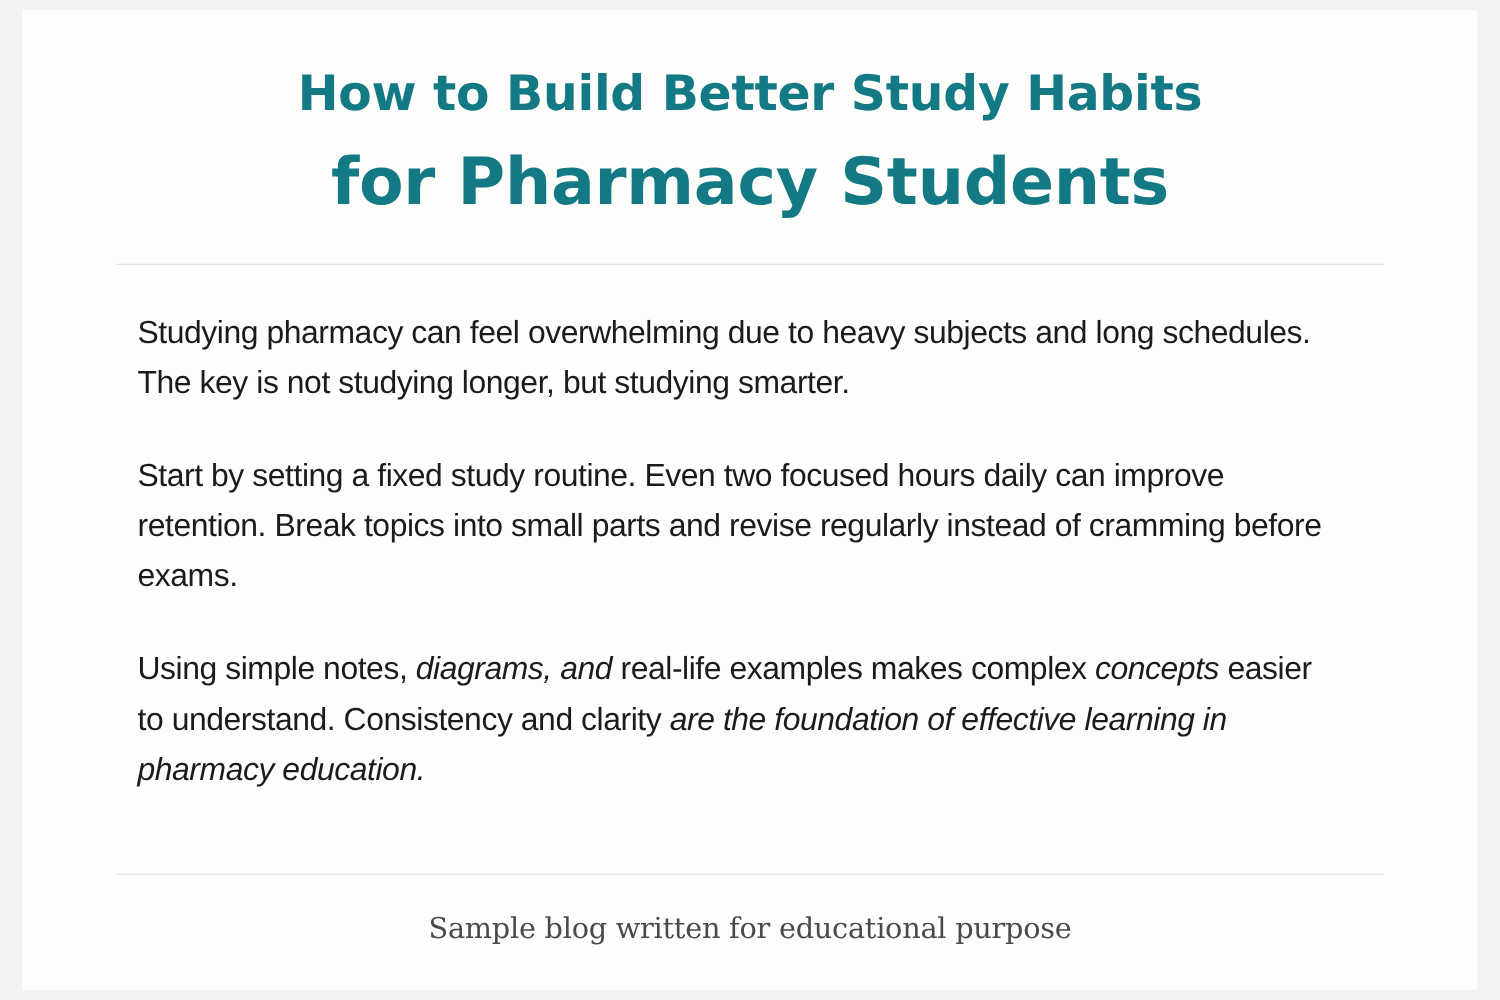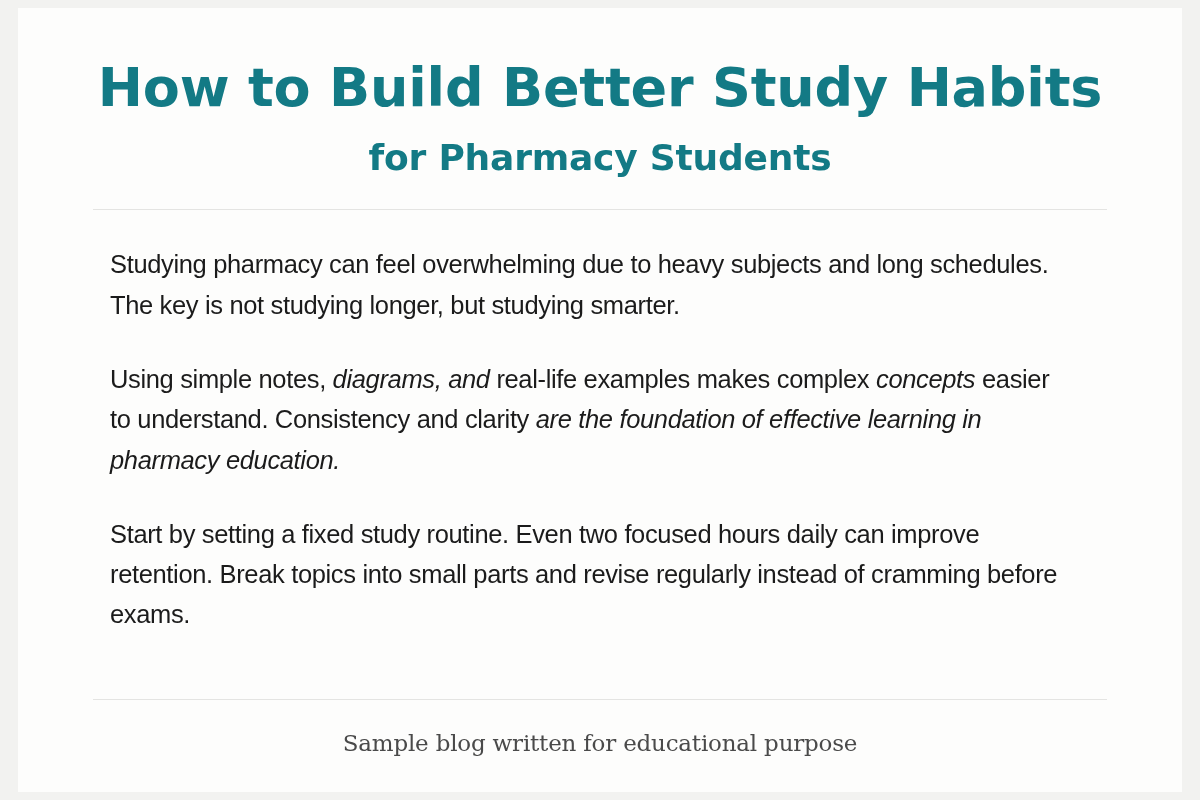--- a/index.html
+++ b/index.html
@@ -23,26 +23,26 @@
     box-sizing: border-box;
   }
   .title-block {
     padding-top: 38px;
     text-align: center;
   }
   .title-line {
     color: #137a85;
     font-family: "DejaVu Sans", sans-serif;
     font-weight: bold;
-    font-size: 54px;
+    font-size: 39px;
     line-height: 1.55;
     letter-spacing: -0.2px;
   }
   .title-line.second {
-    font-size: 36px;
+    font-size: 52px;
   }
   .rule {
     height: 1px;
     background: #e4e4e2;
     margin: 24px 75px 0 75px;
   }
   .body-block {
     padding: 34px 92px 0 92px;
   }
   .para {
@@ -88,23 +88,23 @@
   <div class="title-block">
     <div class="title-line">How to Build Better Study Habits</div>
     <div class="title-line second">for Pharmacy Students</div>
   </div>
 
   <div class="rule"></div>
 
   <div class="body-block">
     <p class="para"><span>Studying pharmacy can feel overwhelming due to heavy subjects and long schedules. The key is not studying longer, but studying smarter.</span></p>
 
+    <p class="para"><span>Start by setting a fixed study routine. Even two focused hours daily can improve retention. Break topics into small parts and revise regularly instead of cramming before exams.</span></p>
+
     <p class="para"><span>Using simple notes, </span><em>diagrams, and </em><span>real-life examples makes complex </span><em>concepts</em><span> easier to understand. Consistency and clarity </span><em>are the foundation of effective learning in pharmacy education.</em></p>
-
-    <p class="para"><span>Start by setting a fixed study routine. Even two focused hours daily can improve retention. Break topics into small parts and revise regularly instead of cramming before exams.</span></p>
   </div>
 
   <div class="footer-wrap">
     <div class="footer-rule"></div>
     <div class="footer-note">Sample blog written for educational purpose</div>
   </div>
 
 </div>
 
 </body></html>

